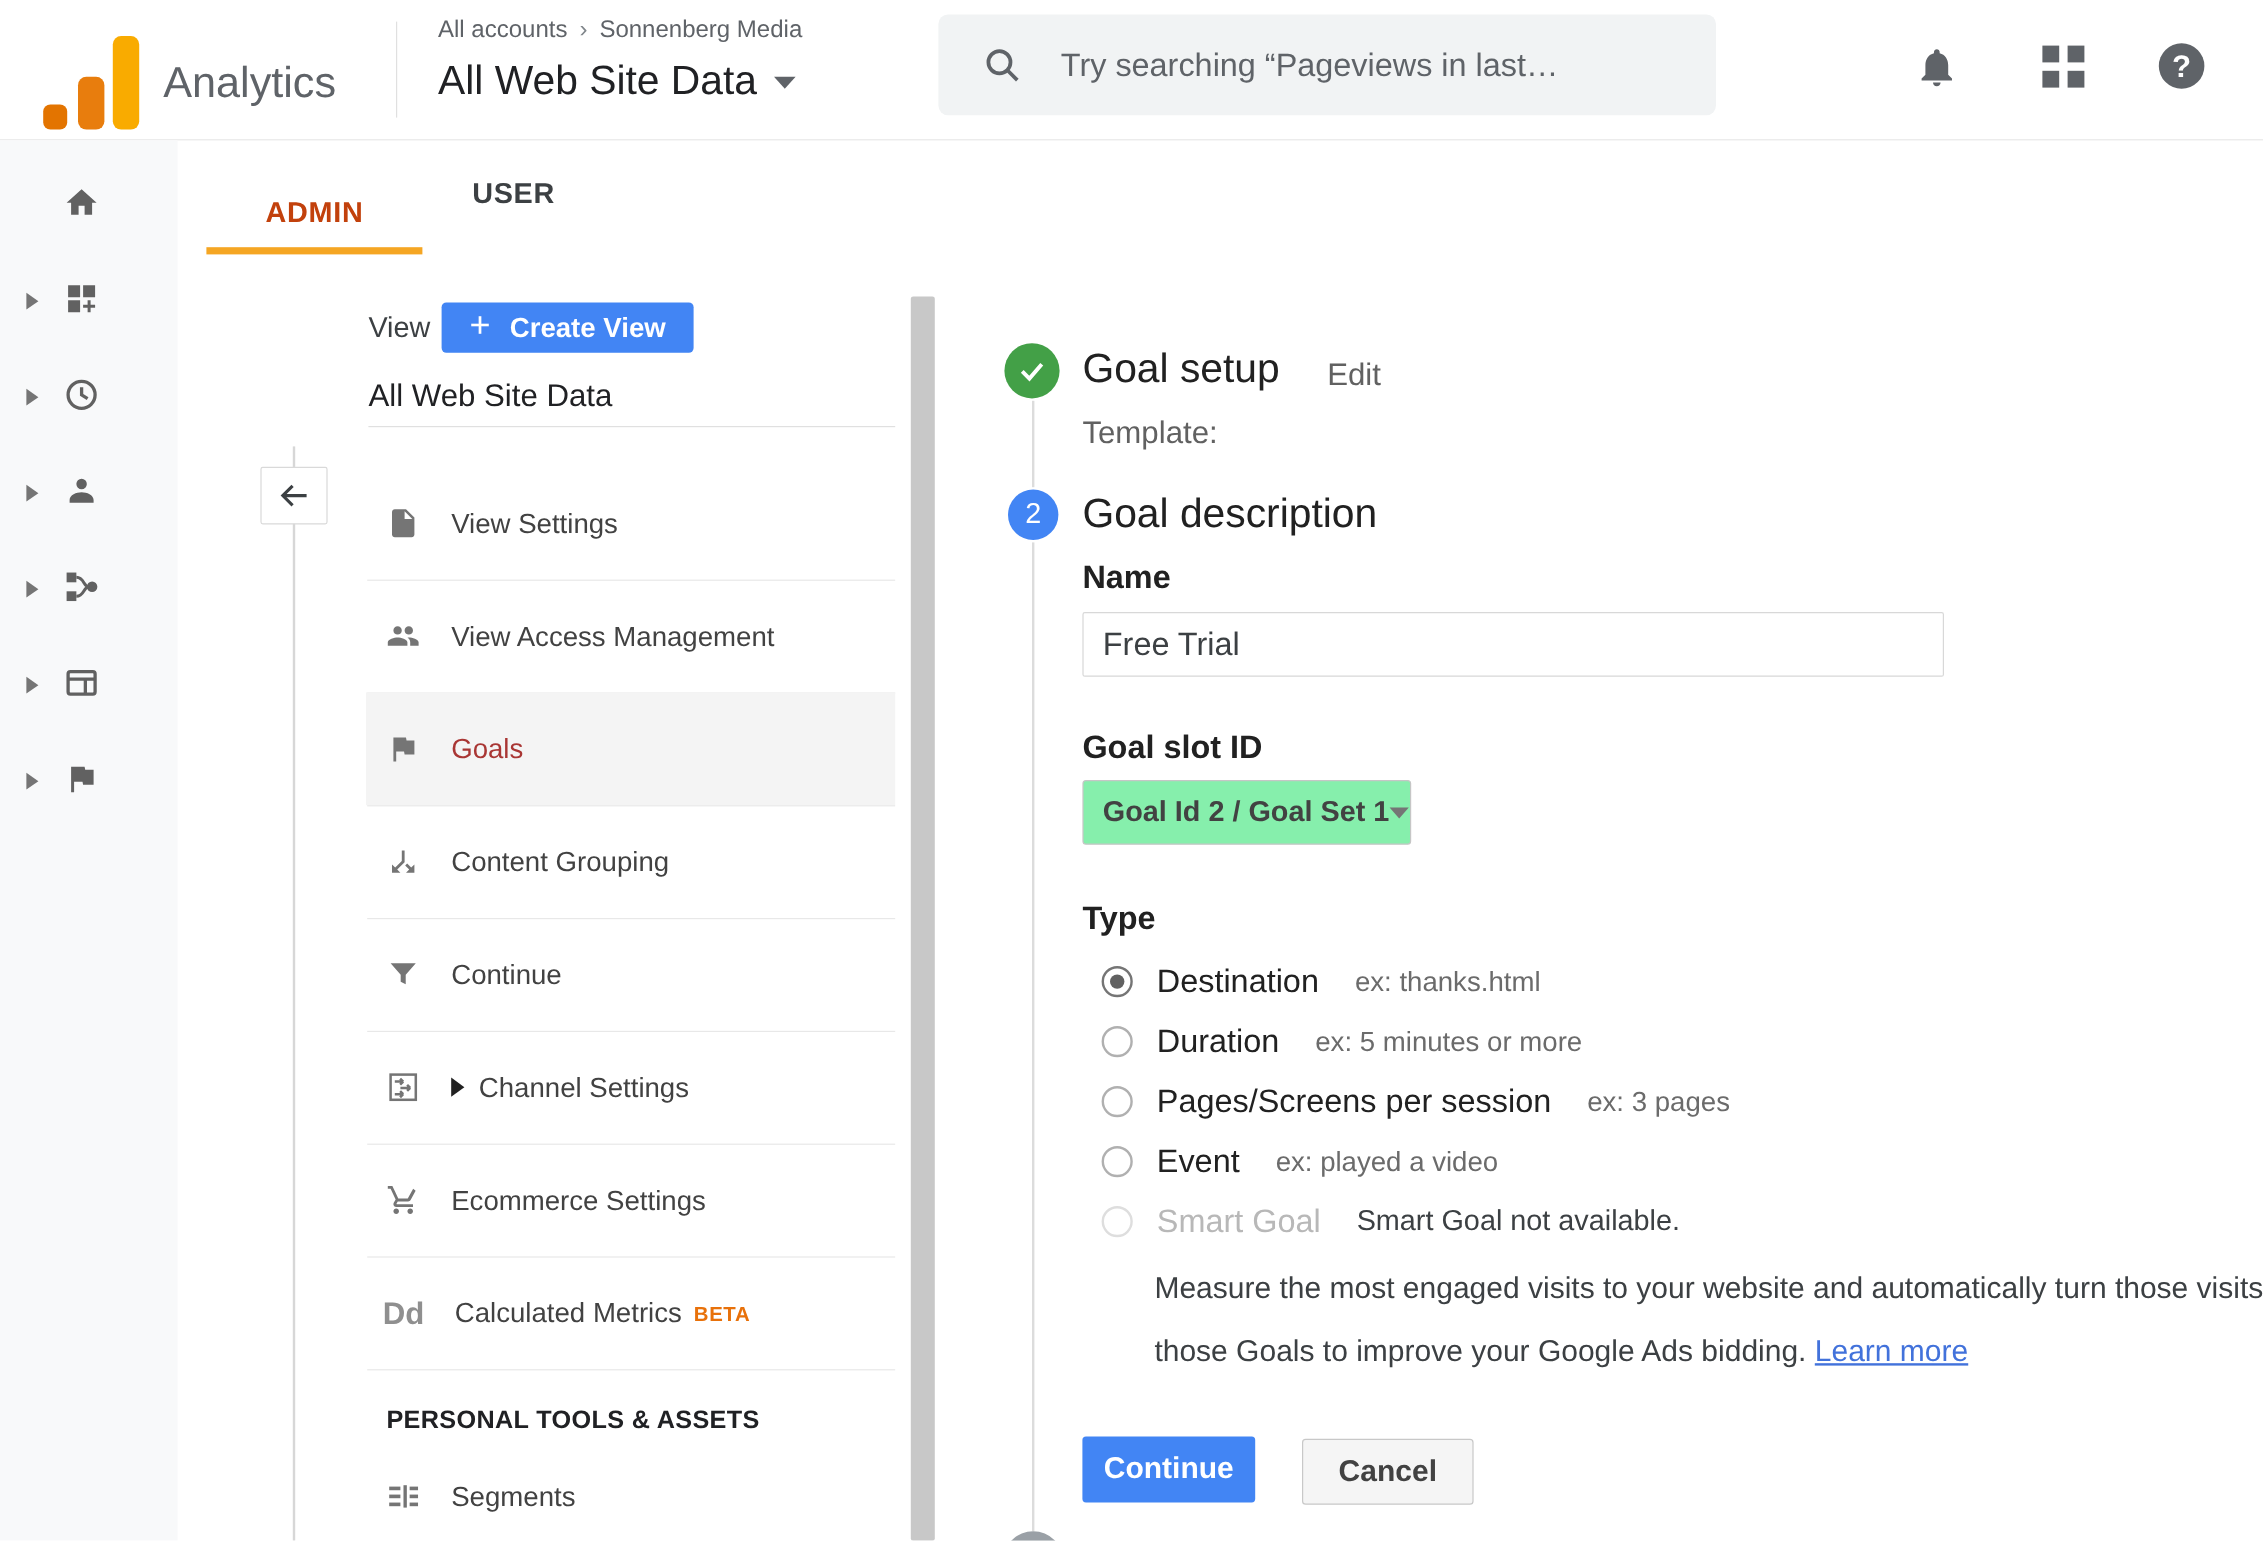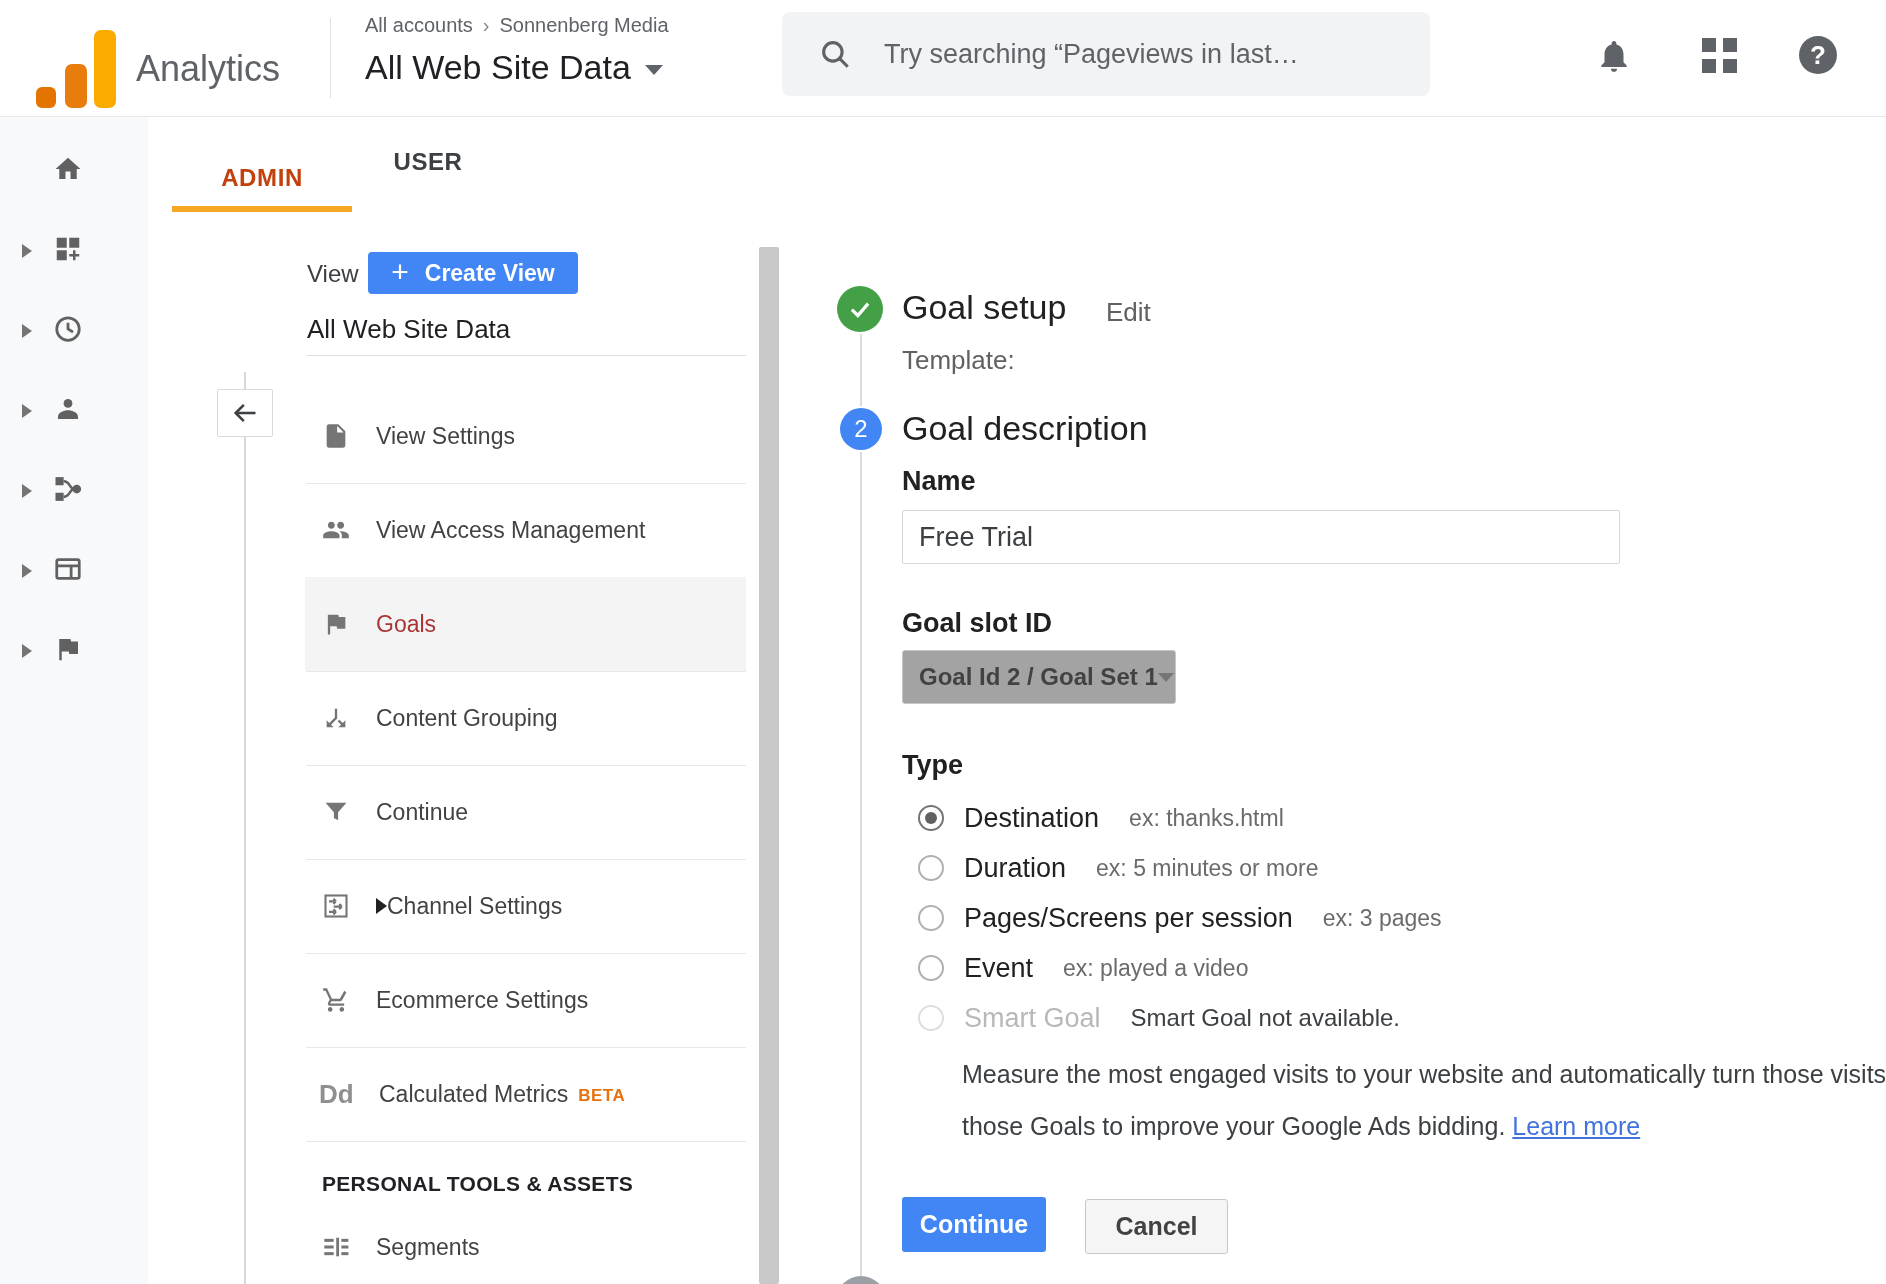--- a/index.html
+++ b/index.html
@@ -45,38 +45,38 @@
   .panel-view-name{position:absolute;left:307px;top:314px;font-size:26px;color:#202124;}
   .panel-divider-top{position:absolute;left:307px;top:355px;width:439px;height:1px;background:#e0e0e0;}
   .tree-line{position:absolute;left:244px;top:372px;width:2px;height:912px;background:#d7d7d7;}
   .back-btn{position:absolute;left:217px;top:389px;width:56px;height:48px;background:#fff;border:1px solid #d9d9d9;border-radius:2px;display:flex;align-items:center;justify-content:center;cursor:pointer;box-sizing:border-box;}
   .mrow{position:absolute;left:305px;width:441px;height:94px;display:flex;align-items:center;cursor:pointer;}
   .mrow.active{background:#f4f4f4;}
   .micon{width:28px;height:28px;margin-left:17px;flex:0 0 auto;}
   .mlabel{font-size:23px;color:#424242;margin-left:26px;white-space:nowrap;}
   .mlabel.goals{color:#a93634;}
   .mexp{width:0;height:0;border-top:8px solid transparent;border-bottom:8px solid transparent;border-left:11px solid #212121;margin-left:26px;}
-  .mexp + .mlabel{margin-left:0;}
+  .mexp + .mlabel{margin-left:12px;}
   .dd-text{font-size:26px;font-weight:bold;color:#8f8f8f;margin-left:14px;width:46px;flex:0 0 auto;}
   .beta{font-size:17px;font-weight:bold;color:#e8710a;margin-left:10px;letter-spacing:0.5px;position:relative;top:2px;}
   .mdiv{position:absolute;left:306px;width:440px;height:1px;background:#e8e8e8;}
   .section-hdr{position:absolute;left:322px;top:1172px;font-size:21px;font-weight:bold;color:#202124;letter-spacing:0.3px;}
   .panel-scrollbar{position:absolute;left:759px;top:247px;width:20px;height:1037px;background:#c8c8c8;border-radius:2px;cursor:pointer;}
 
   
   .conn{position:absolute;left:860px;width:2px;background:#dcdcdc;}
   .step-circle-green{position:absolute;left:837px;top:286px;width:46px;height:46px;border-radius:50%;background:#43a047;display:flex;align-items:center;justify-content:center;}
   .step-circle-blue{position:absolute;left:840px;top:408px;width:42px;height:42px;border-radius:50%;background:#4285f4;color:#fff;font-size:24px;display:flex;align-items:center;justify-content:center;}
   .step-circle-gray{position:absolute;left:836px;top:1276px;width:50px;height:50px;border-radius:50%;background:#9aa0a6;}
   .step-title{position:absolute;font-size:34px;color:#212121;white-space:nowrap;}
   .edit-link{position:absolute;left:1106px;top:297px;font-size:26px;color:#616161;cursor:pointer;}
   .template-line{position:absolute;left:902px;top:345px;font-size:26px;color:#616161;}
   .field-label{position:absolute;font-size:27px;font-weight:bold;color:#212121;}
   .name-input{position:absolute;left:902px;top:510px;width:718px;height:54px;border:1px solid #d8d8d8;border-radius:2px;box-sizing:border-box;font-size:27px;color:#3c4043;padding-left:16px;font-family:"Liberation Sans",sans-serif;outline:none;background:#fff;}
-  .slot-dd{position:absolute;left:902px;top:650px;width:274px;height:54px;background:#a3a3a3;border:1px solid #c6c6c6;border-radius:3px;box-sizing:border-box;display:flex;align-items:center;justify-content:space-between;padding:0 16px;cursor:pointer;}
+  .slot-dd{position:absolute;left:902px;top:650px;width:274px;height:54px;background:#86efac;border:1px solid #c6c6c6;border-radius:3px;box-sizing:border-box;display:flex;align-items:center;justify-content:space-between;padding:0 16px;cursor:pointer;}
   .slot-dd .txt{font-size:24px;font-weight:bold;color:#424242;white-space:nowrap;}
   .dd-caret{width:0;height:0;border-left:8px solid transparent;border-right:8px solid transparent;border-top:9px solid #757575;}
   .opt-row{position:absolute;left:918px;height:34px;display:flex;align-items:center;cursor:pointer;}
   .radio{width:26px;height:26px;border-radius:50%;border:2px solid #b0b0b0;box-sizing:border-box;background:#fff;flex:0 0 auto;display:flex;align-items:center;justify-content:center;}
   .radio.sel{border-color:#757575;}
   .radio.sel .dot{width:12px;height:12px;border-radius:50%;background:#616161;}
   .radio.dis{border-color:#dedede;}
   .opt-label{font-size:27px;color:#212121;margin-left:20px;white-space:nowrap;}
   .opt-label.dis{color:#b8b8b8;}
   .opt-ex{font-size:23px;color:#6b6b6b;margin-left:30px;white-space:nowrap;}

